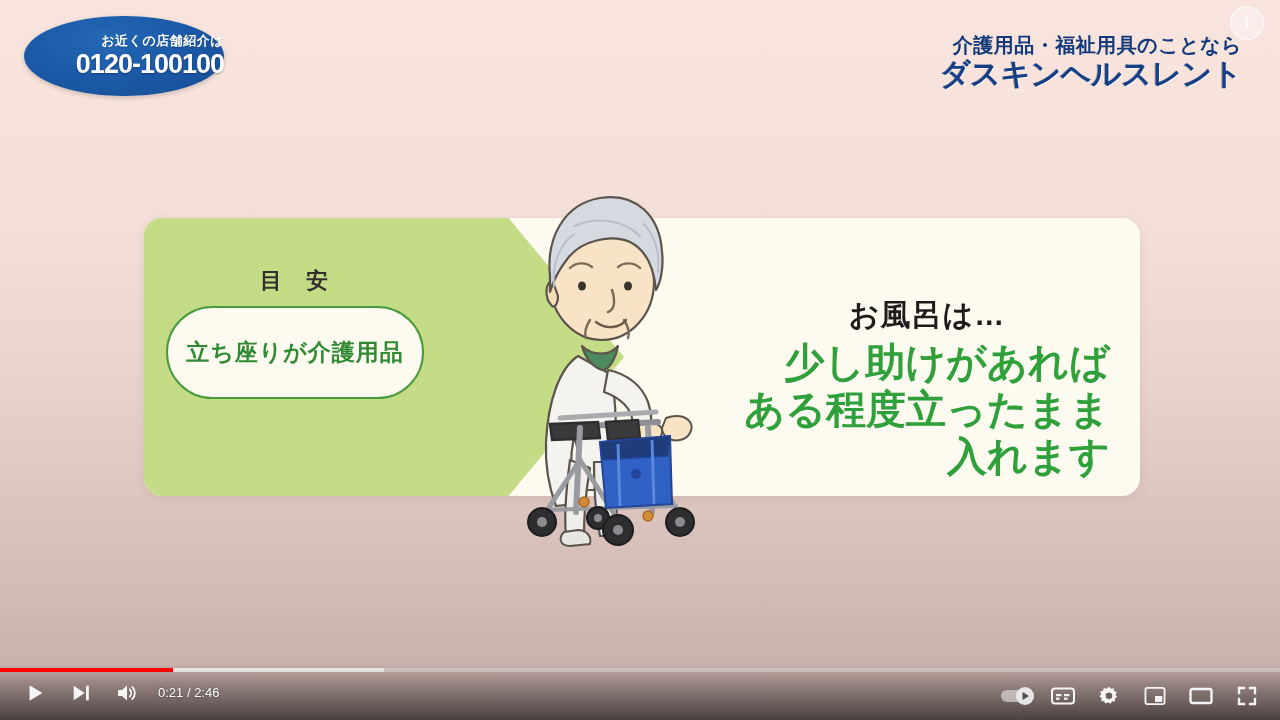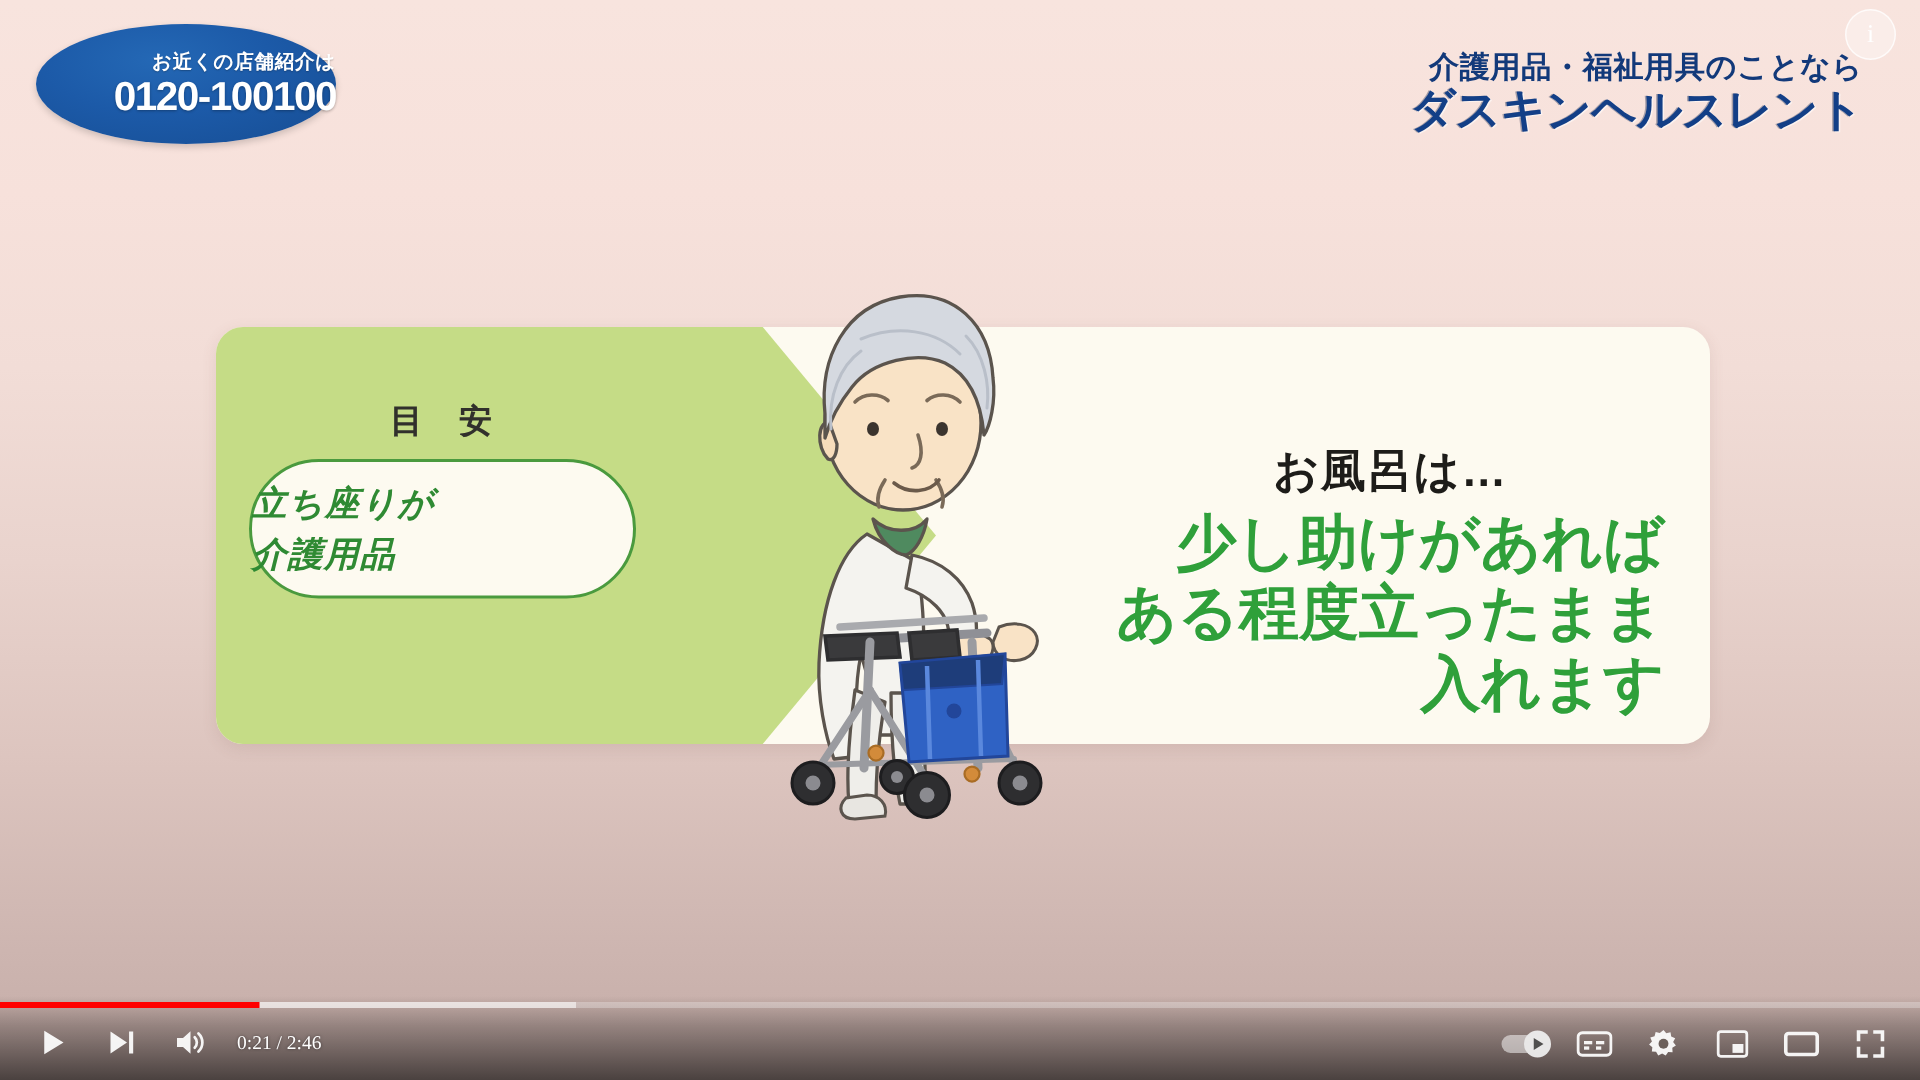--- a/index.html
+++ b/index.html
@@ -80,23 +80,22 @@
     clip-path:polygon(0 0, 45% 0, 100% 50%, 45% 100%, 0 100%);
   }
   #meyasu-label {
     position:absolute; left:0; top:48px; width:300px; text-align:center;
     font-size:22px; font-weight:bold; color:#31302c; letter-spacing:9px;
     text-indent:9px; z-index:3;
   }
   #meyasu-pill {
     position:absolute; left:22px; top:88px; width:258px; height:93px;
     border-radius:48px; background:#fdfaf0; border:2.5px solid #4a9a3e;
-    display:flex; flex-direction:column; align-items:flex-start; justify-content:center;
+    display:flex; flex-direction:row; align-items:center; justify-content:center;
     z-index:3;
-    font-style:italic;
   }
   #meyasu-pill span {
     display:block; font-size:23px; font-weight:bold; color:#2f8a33;
     line-height:1.45; letter-spacing:1px;
   }
 
   
   #card-right {
     position:absolute; left:480px; top:0; right:0; height:100%;
     display:flex; flex-direction:column; align-items:center; justify-content:center;
@@ -130,21 +129,21 @@
   #progress-buffer {
     position:absolute; left:0; top:0; height:100%; width:30%;
     background:rgba(255,255,255,.55);
   }
   #progress-played {
     position:absolute; left:0; top:0; height:100%; width:13.5%;
     background:#ff0000;
   }
   #ctrl-left {
     position:absolute; left:12px; bottom:0; height:51px;
-    display:flex; align-items:center; gap:0;font-family:Liberation Serif, serif;
+    display:flex; gap:0;
   }
   #ctrl-right {
     position:absolute; right:10px; bottom:0; height:48px;
     display:flex; align-items:center; gap:0;
   }
   .ctrl-btn {
     width:46px; height:48px; display:flex; align-items:center; justify-content:center;
     cursor:pointer; opacity:.93;
   }
   #time-display {

